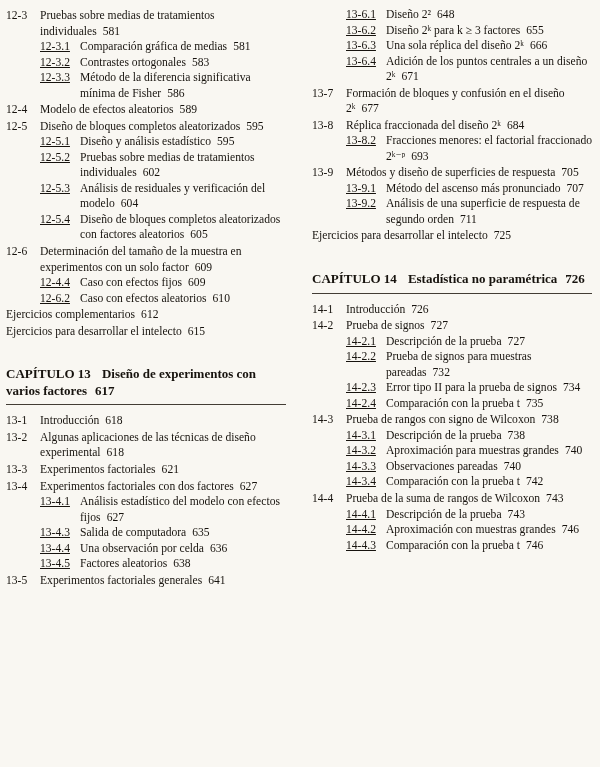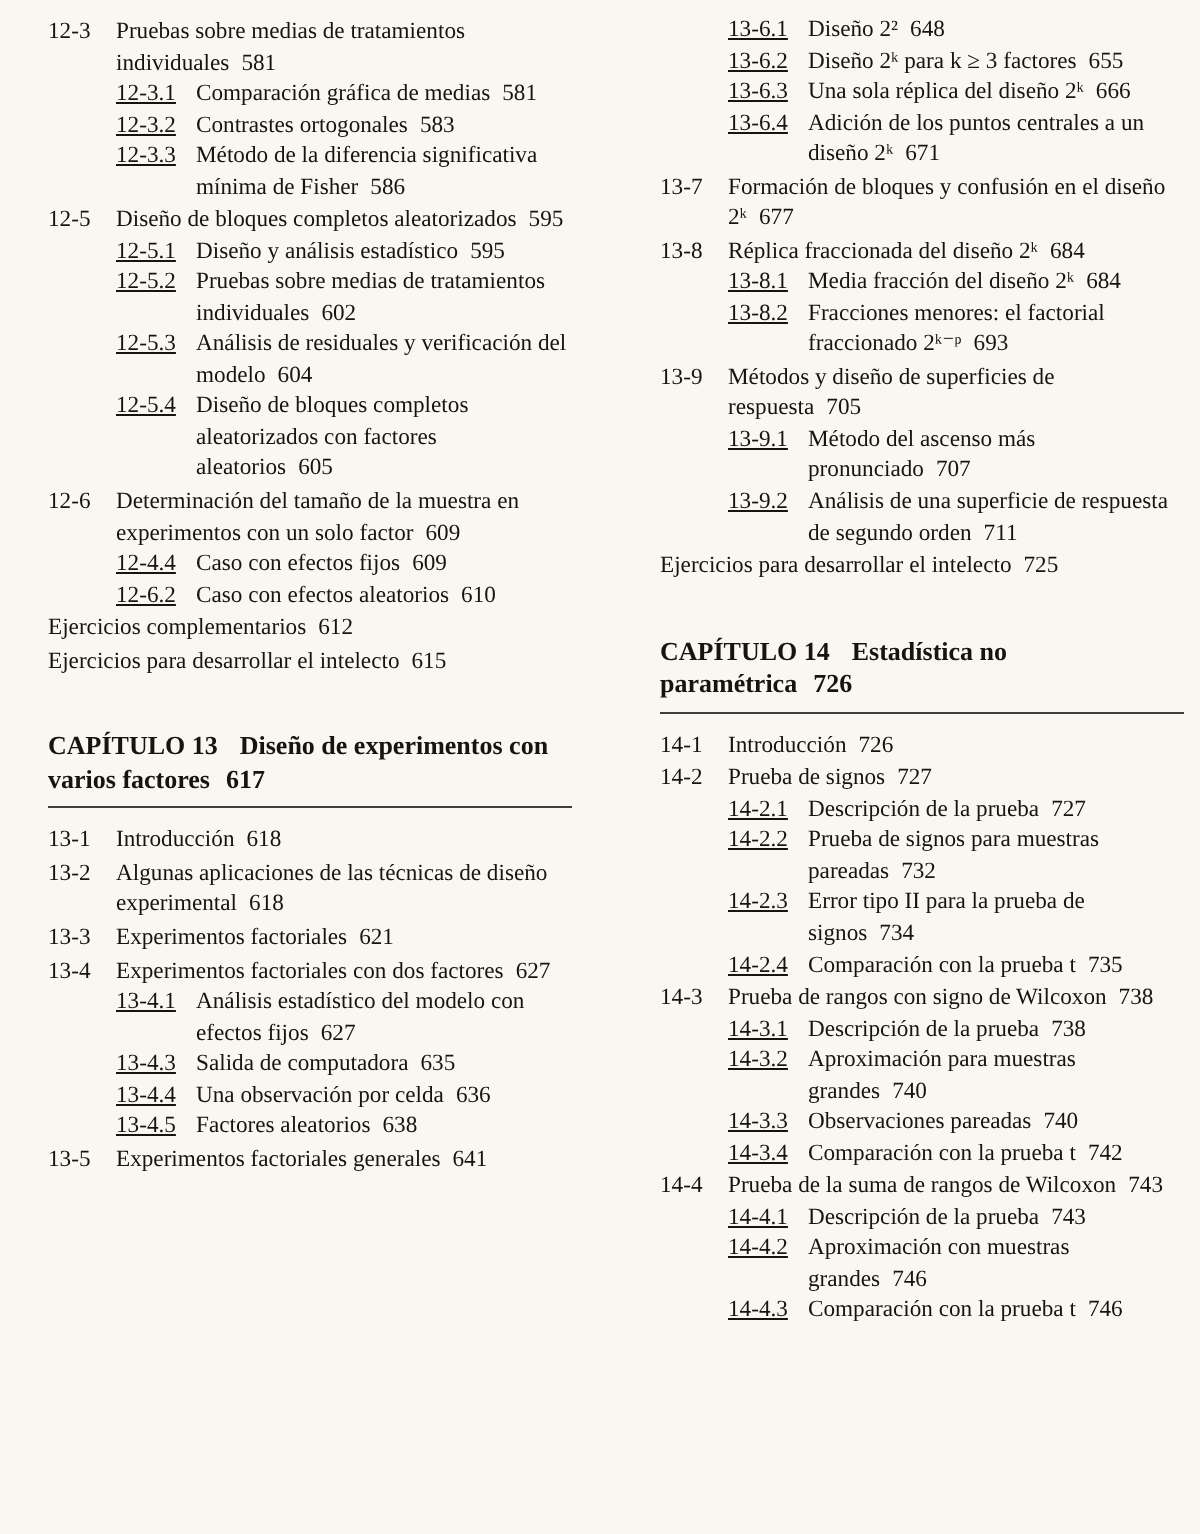--- a/index.html
+++ b/index.html
@@ -12,21 +12,21 @@
     line-height: 1.34;
     overflow: hidden;
   }
   .toc {
     display: flex;
     gap: 26px;
     padding: 7px 8px 0 6px;
     box-sizing: border-box;
     width: 600px;
   }
-  .col { flex: 1; min-width: 0; margin-left: 18px; }
+  .col { flex: 1; min-width: 0; }
 
   .entry { margin: 0; }
   .e1 { padding-left: 34px; text-indent: -34px; margin-top: 1px; }
   .e1 > .num { display: inline-block; width: 34px; text-indent: 0; }
   .e2 { padding-left: 74px; text-indent: -40px; }
   .e2 > .num { display: inline-block; width: 40px; text-indent: 0; text-decoration: underline; }
   .plain { margin-top: 1px; }
   .pg { margin-left: 6px; white-space: nowrap; }
 
   .chapter {
@@ -42,20 +42,21 @@
 </style>
 </head>
 <body>
 
 <div class="toc">
   <div class="col">
       <div class="entry e1"><span class="num">12-3</span><span class="txt">Pruebas sobre medias de tratamientos individuales</span><span class="pg">581</span></div>
       <div class="entry e2"><span class="num">12-3.1</span><span class="txt">Comparación gráfica de medias</span><span class="pg">581</span></div>
       <div class="entry e2"><span class="num">12-3.2</span><span class="txt">Contrastes ortogonales</span><span class="pg">583</span></div>
       <div class="entry e2"><span class="num">12-3.3</span><span class="txt">Método de la diferencia significativa mínima de Fisher</span><span class="pg">586</span></div>
+      <div class="entry e1"><span class="num">12-4</span><span class="txt">Modelo de efectos aleatorios</span><span class="pg">589</span></div>
       <div class="entry e1"><span class="num">12-5</span><span class="txt">Diseño de bloques completos aleatorizados</span><span class="pg">595</span></div>
       <div class="entry e2"><span class="num">12-5.1</span><span class="txt">Diseño y análisis estadístico</span><span class="pg">595</span></div>
       <div class="entry e2"><span class="num">12-5.2</span><span class="txt">Pruebas sobre medias de tratamientos individuales</span><span class="pg">602</span></div>
       <div class="entry e2"><span class="num">12-5.3</span><span class="txt">Análisis de residuales y verificación del modelo</span><span class="pg">604</span></div>
       <div class="entry e2"><span class="num">12-5.4</span><span class="txt">Diseño de bloques completos aleatorizados con factores aleatorios</span><span class="pg">605</span></div>
       <div class="entry e1"><span class="num">12-6</span><span class="txt">Determinación del tamaño de la muestra en experimentos con un solo factor</span><span class="pg">609</span></div>
       <div class="entry e2"><span class="num">12-4.4</span><span class="txt">Caso con efectos fijos</span><span class="pg">609</span></div>
       <div class="entry e2"><span class="num">12-6.2</span><span class="txt">Caso con efectos aleatorios</span><span class="pg">610</span></div>
       <div class="entry plain"><span class="txt">Ejercicios complementarios</span><span class="pg">612</span></div>
       <div class="entry plain"><span class="txt">Ejercicios para desarrollar el intelecto</span><span class="pg">615</span></div>
@@ -70,21 +71,20 @@
       <div class="entry e2"><span class="num">13-4.5</span><span class="txt">Factores aleatorios</span><span class="pg">638</span></div>
       <div class="entry e1"><span class="num">13-5</span><span class="txt">Experimentos factoriales generales</span><span class="pg">641</span></div>
     </div>
   <div class="col">
       <div class="entry e2"><span class="num">13-6.1</span><span class="txt">Diseño 2²</span><span class="pg">648</span></div>
       <div class="entry e2"><span class="num">13-6.2</span><span class="txt">Diseño 2ᵏ para k ≥ 3 factores</span><span class="pg">655</span></div>
       <div class="entry e2"><span class="num">13-6.3</span><span class="txt">Una sola réplica del diseño 2ᵏ</span><span class="pg">666</span></div>
       <div class="entry e2"><span class="num">13-6.4</span><span class="txt">Adición de los puntos centrales a un diseño 2ᵏ</span><span class="pg">671</span></div>
       <div class="entry e1"><span class="num">13-7</span><span class="txt">Formación de bloques y confusión en el diseño 2ᵏ</span><span class="pg">677</span></div>
       <div class="entry e1"><span class="num">13-8</span><span class="txt">Réplica fraccionada del diseño 2ᵏ</span><span class="pg">684</span></div>
-      <div class="entry e2"><span class="num">13-8.1</span><span class="txt">Media fracción del diseño 2ᵏ</span><span class="pg">684</span></div>
       <div class="entry e2"><span class="num">13-8.2</span><span class="txt">Fracciones menores: el factorial fraccionado 2ᵏ⁻ᵖ</span><span class="pg">693</span></div>
       <div class="entry e1"><span class="num">13-9</span><span class="txt">Métodos y diseño de superficies de respuesta</span><span class="pg">705</span></div>
       <div class="entry e2"><span class="num">13-9.1</span><span class="txt">Método del ascenso más pronunciado</span><span class="pg">707</span></div>
       <div class="entry e2"><span class="num">13-9.2</span><span class="txt">Análisis de una superficie de respuesta de segundo orden</span><span class="pg">711</span></div>
       <div class="entry plain"><span class="txt">Ejercicios para desarrollar el intelecto</span><span class="pg">725</span></div>
       <div class="entry chapter"><span class="num">CAPÍTULO 14</span><span class="txt">Estadística no paramétrica</span><span class="pg">726</span></div>
       <div class="entry e1"><span class="num">14-1</span><span class="txt">Introducción</span><span class="pg">726</span></div>
       <div class="entry e1"><span class="num">14-2</span><span class="txt">Prueba de signos</span><span class="pg">727</span></div>
       <div class="entry e2"><span class="num">14-2.1</span><span class="txt">Descripción de la prueba</span><span class="pg">727</span></div>
       <div class="entry e2"><span class="num">14-2.2</span><span class="txt">Prueba de signos para muestras pareadas</span><span class="pg">732</span></div>

